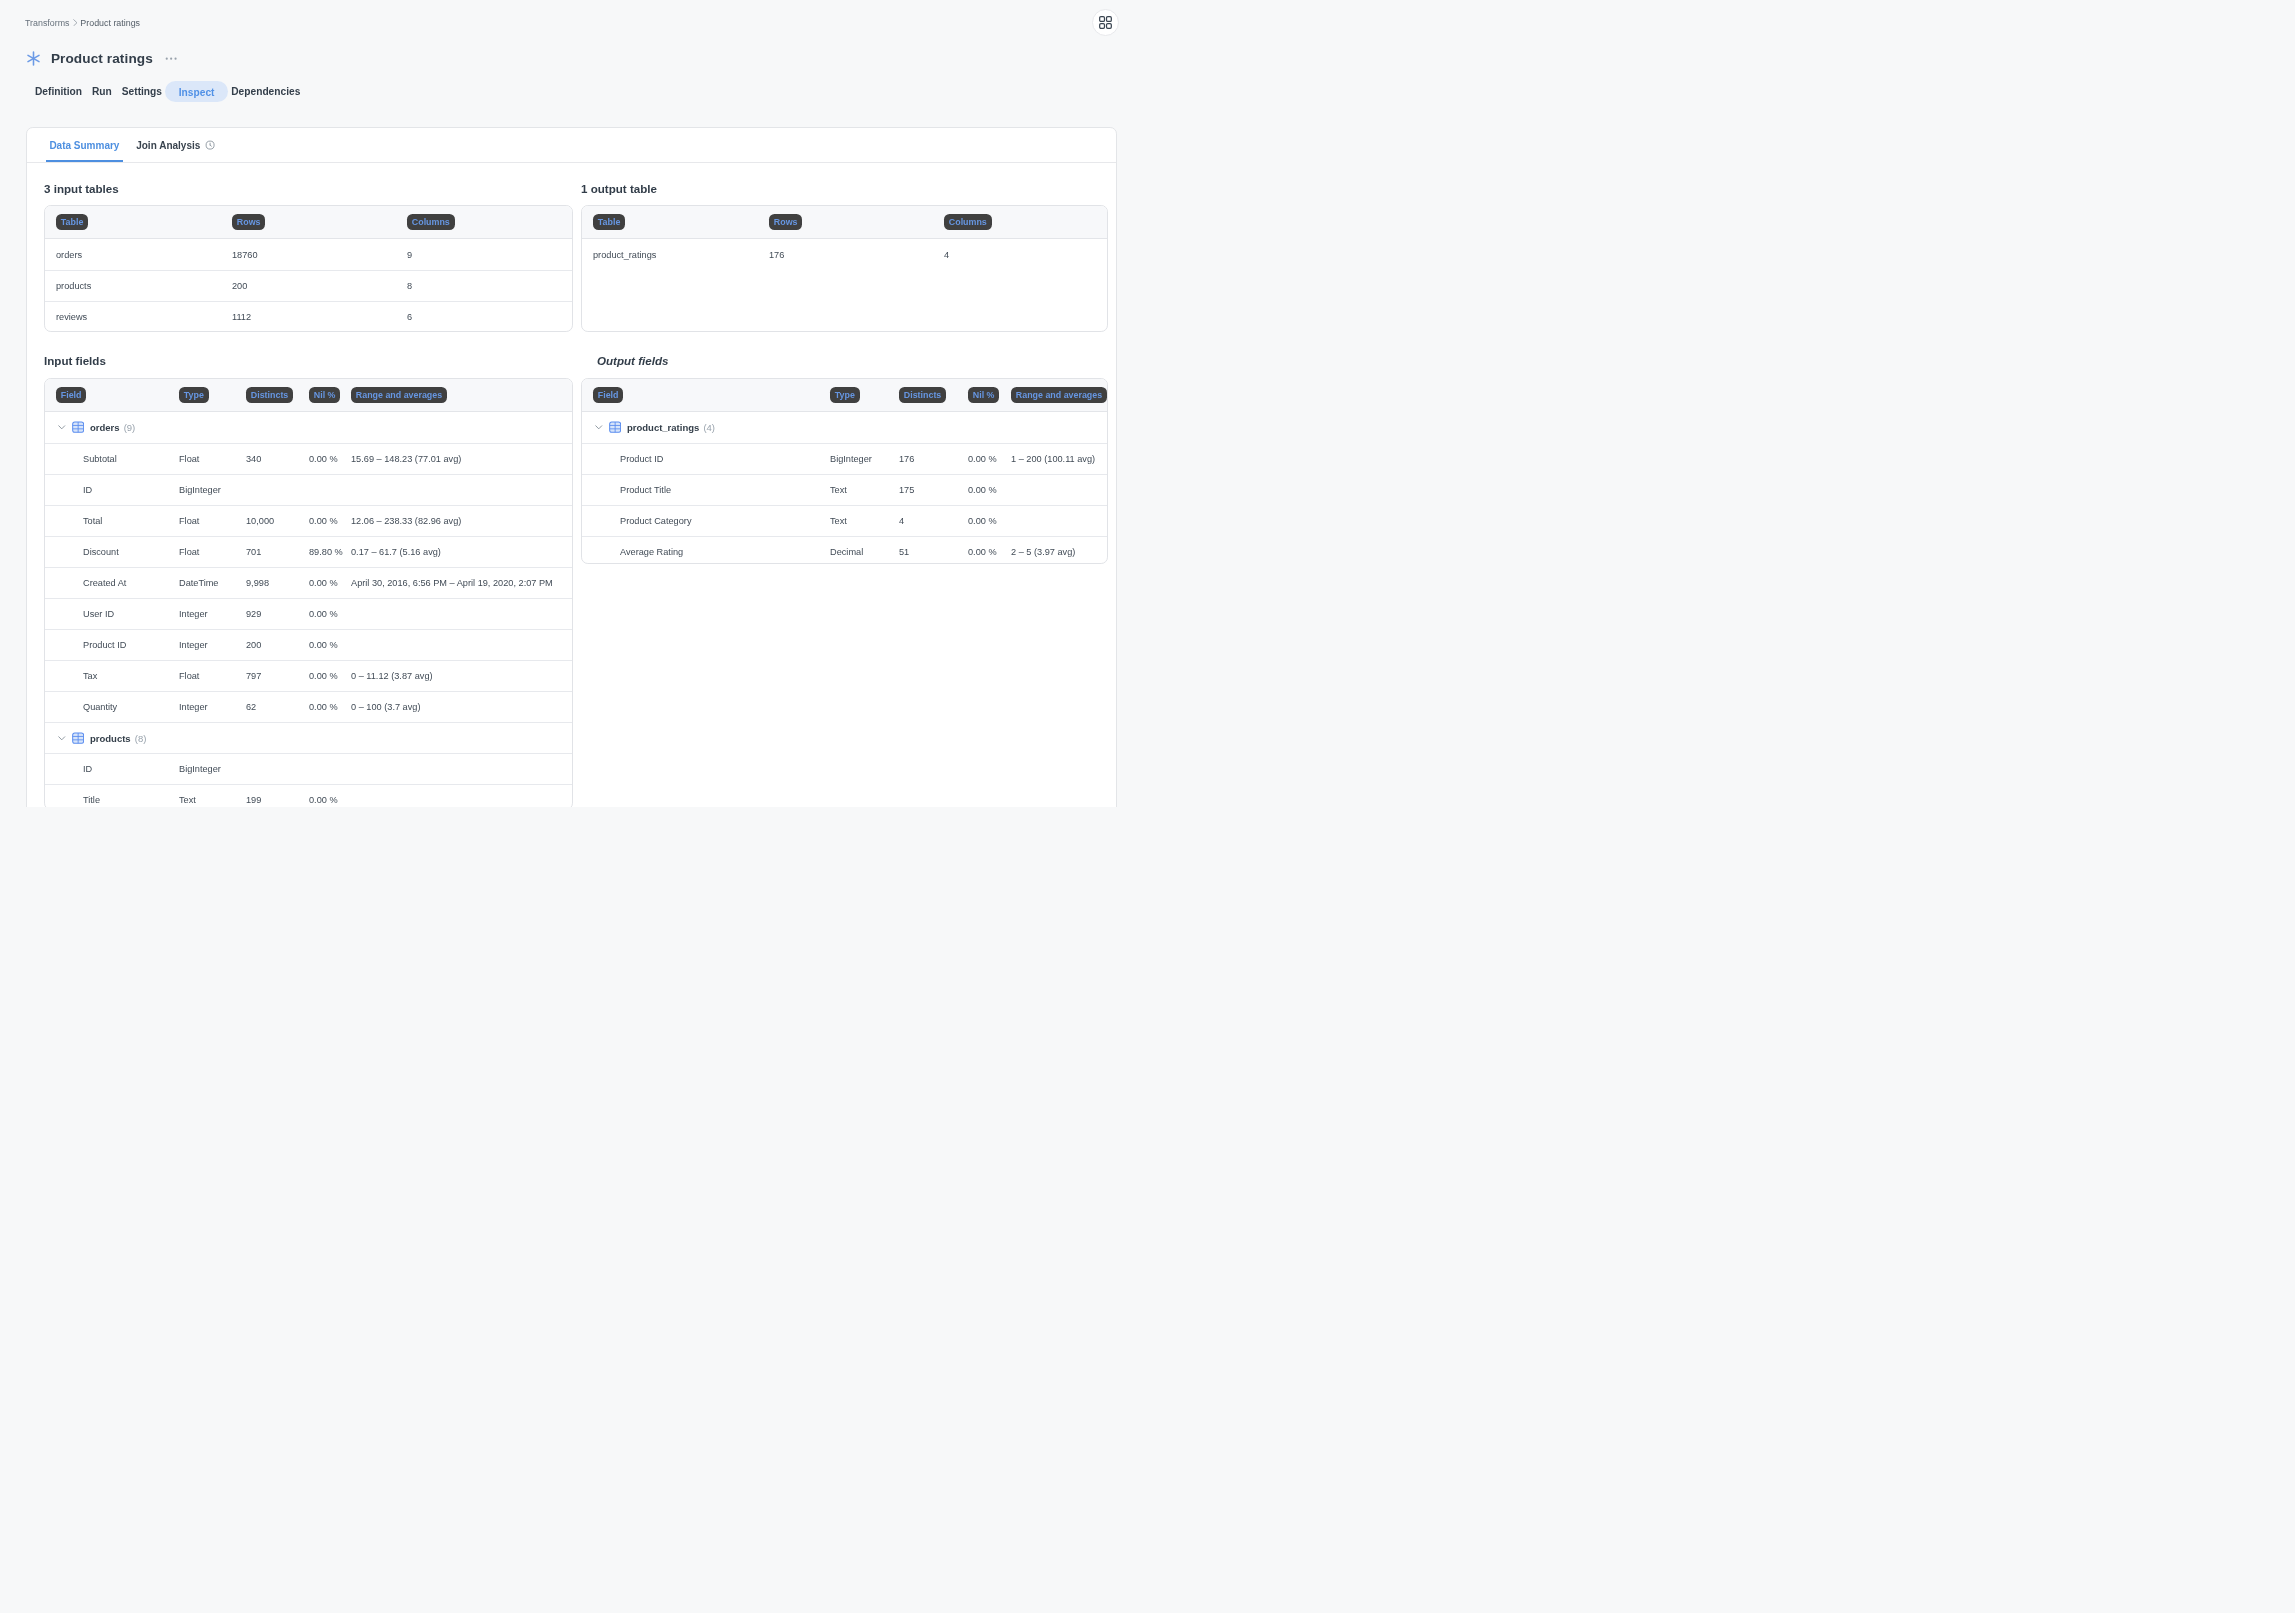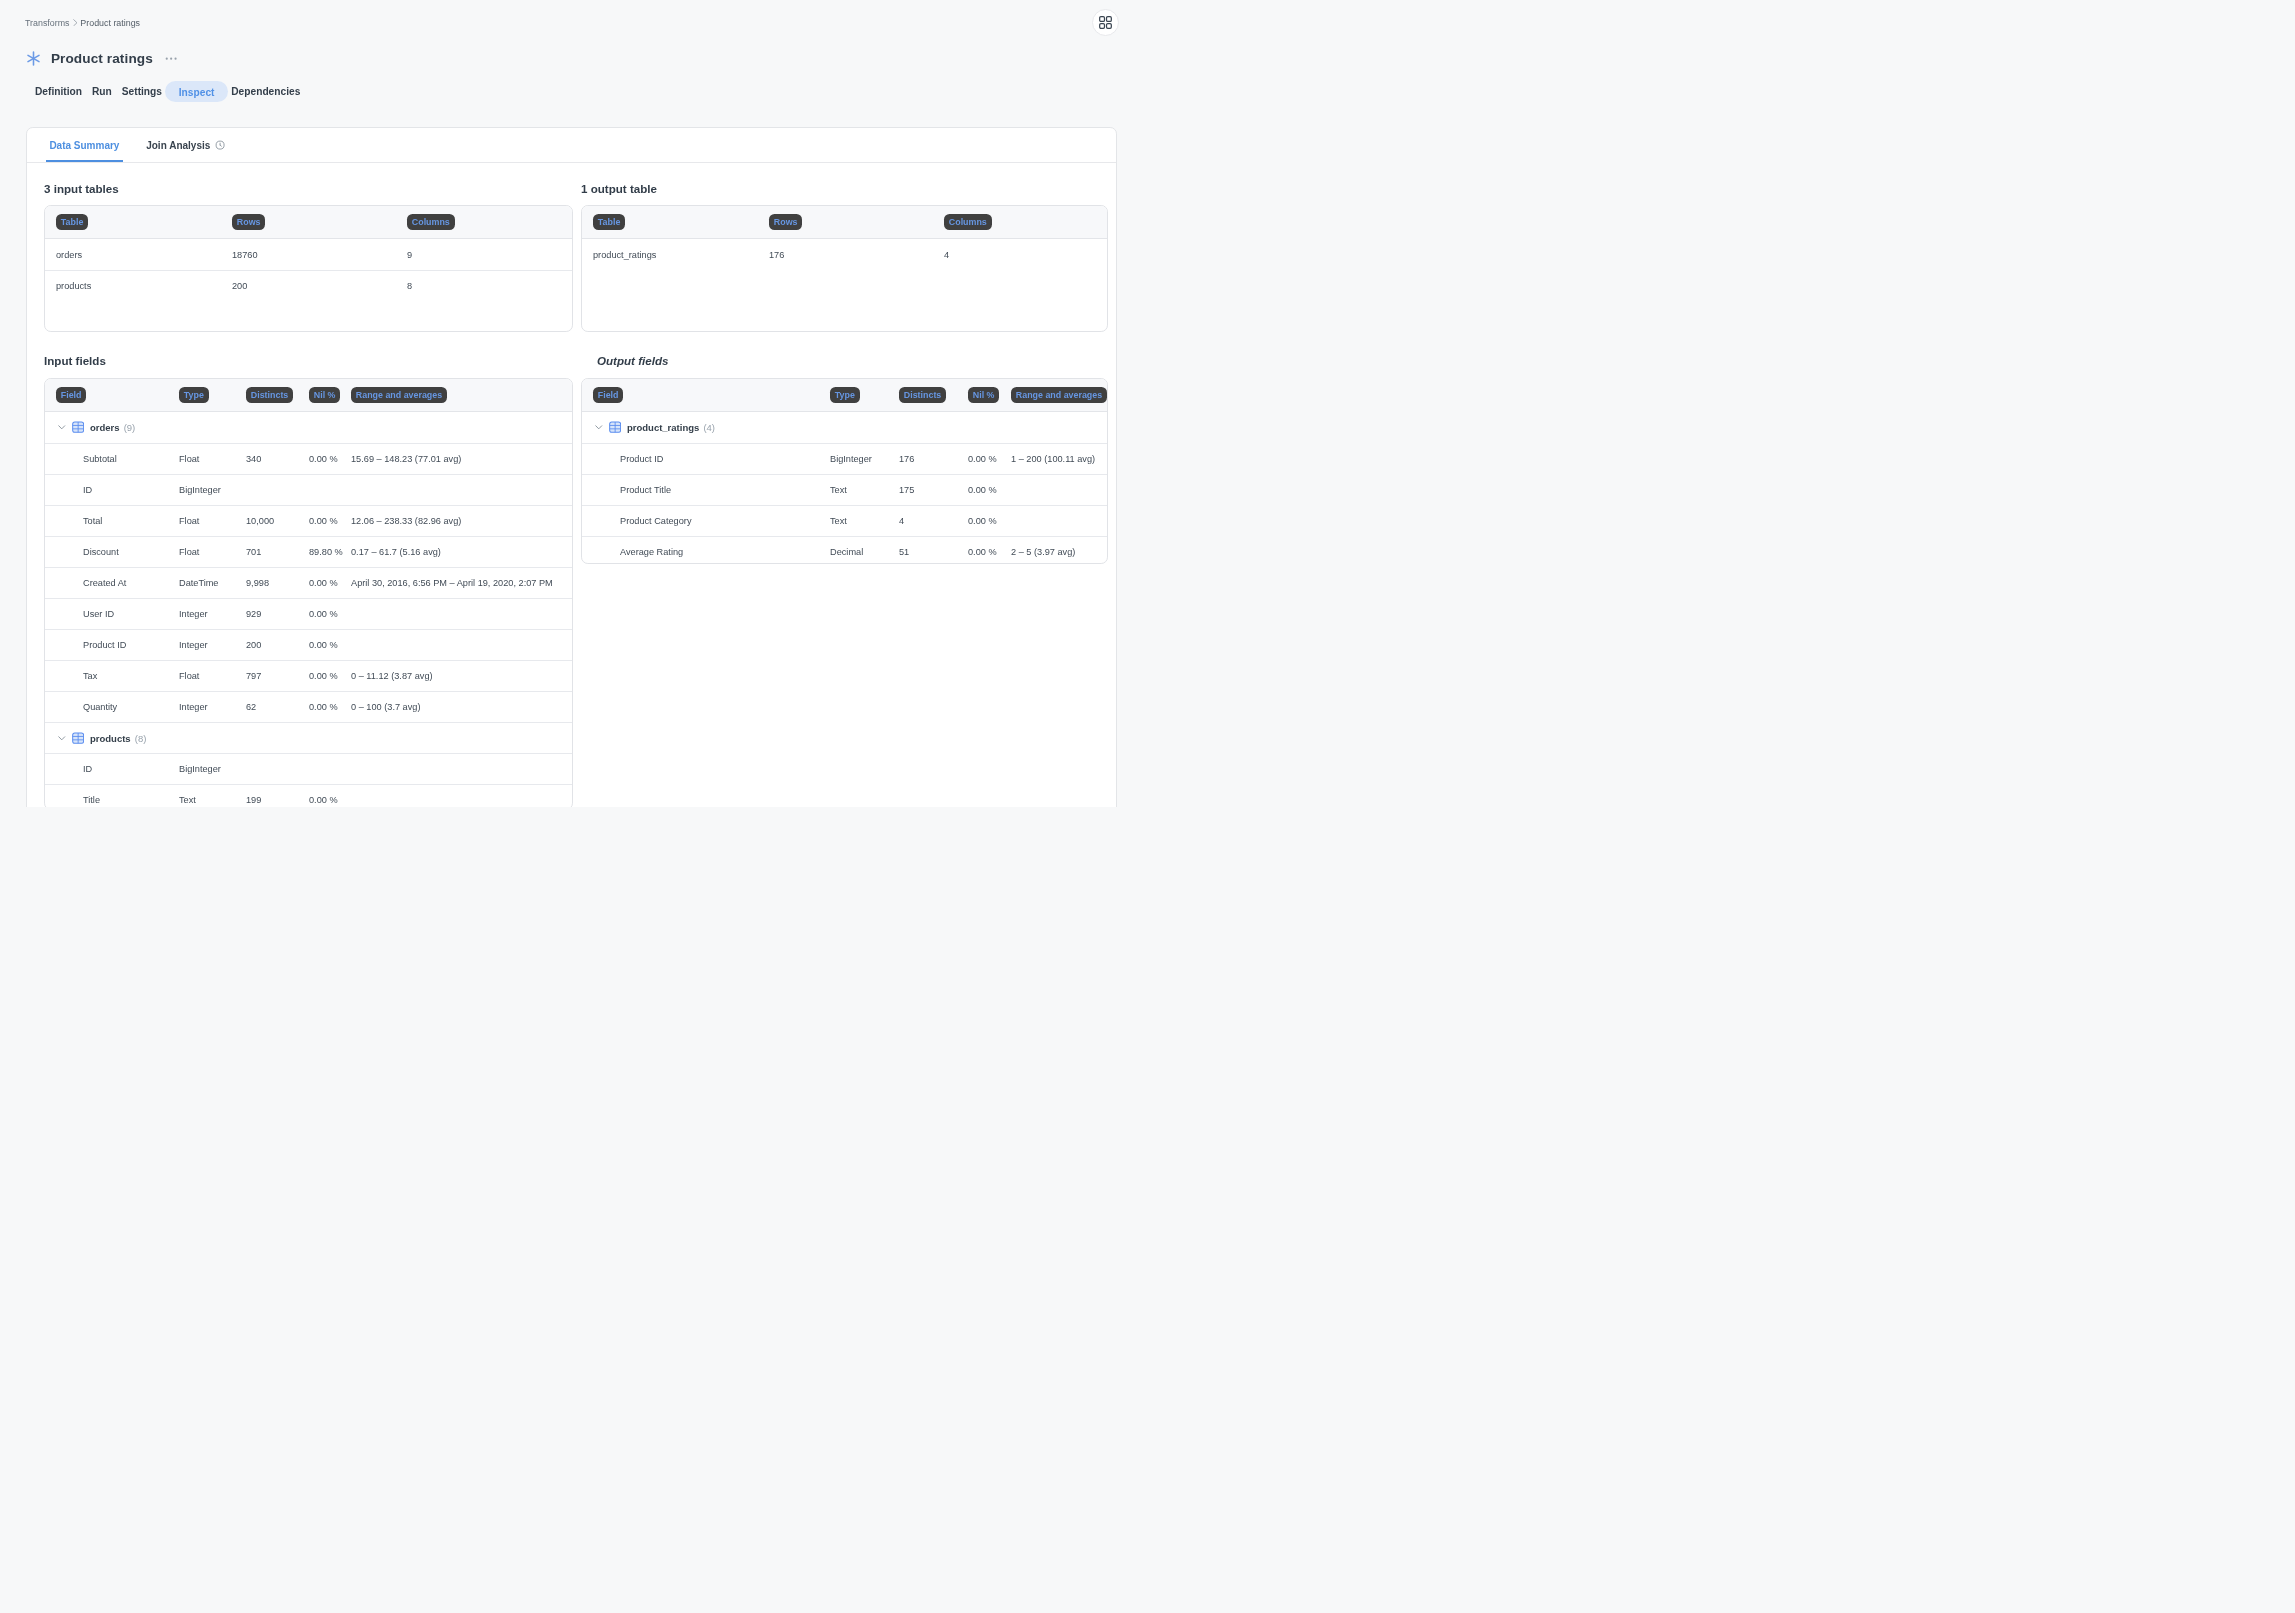--- a/index.html
+++ b/index.html
@@ -18,21 +18,21 @@
   .title-row { position:absolute; left:25px; top:50px; display:flex; align-items:center; }
   .title-row h1 { font-size:13.6px; font-weight:700; color:#323d49; margin-left:8.9px; letter-spacing:0.1px; }
   .more-btn { background:none; border:none; margin-left:11px; padding:2.7px 1.4px; cursor:pointer; display:flex; align-items:center; }
   .nav-tabs { position:absolute; left:35px; top:80px; height:23px; display:flex; align-items:center; gap:10px; }
   .ntab { font-size:10.2px; font-weight:600; color:#343f4b; cursor:pointer; white-space:nowrap; }
   .ntab.active { background:#dbe7f9; color:#5191e6; height:21px; line-height:23px; padding:0 13.6px; border-radius:11.6px; margin:0 -6.8px; }
   
   .main-card { position:absolute; left:26px; top:127px; width:1091px; height:723px;
     background:#fff; border:0.7px solid #e3e5e8; border-radius:6.8px; }
   .card-tabs { position:absolute; left:0; top:0; right:0; height:35px; border-bottom:0.7px solid #e7e8eb;
-    display:flex; align-items:stretch; padding-left:21px; gap:24px; }
+    display:flex; align-items:stretch; padding-left:21px; gap:14px; }
   .ctab { display:flex; align-items:center; gap:4.8px; font-size:10px; font-weight:600; color:#39434e;
     position:relative; cursor:pointer; padding:0 1.4px; }
   .ctab.active { color:#4d8fe0; }
   .ctab.active::after { content:""; position:absolute; left:-2px; right:-2px; bottom:0; height:2px; background:#4d8fe0; }
   .sec-h { position:absolute; font-size:11.6px; font-weight:700; color:#323d49; line-height:15px; }
   #h-it { left:17px;  top:53px; }
   #h-ot { left:554px; top:53px; }
   #h-if { left:17px;  top:225px; }
   #h-of { left:570px; top:225px;font-style:italic; }
   
@@ -131,20 +131,25 @@
     <div class="row g3">
       <div class="cell">orders</div>
       <div class="cell">18760</div>
       <div class="cell">9</div>
     </div>
     <div class="row g3">
       <div class="cell">products</div>
       <div class="cell">200</div>
       <div class="cell">8</div>
     </div>
+    <div class="row g3">
+      <div class="cell">reviews</div>
+      <div class="cell">1112</div>
+      <div class="cell">6</div>
+    </div>
   </div>
 
   <h2 class="sec-h" id="h-ot">1 output table</h2>
   <div class="stat-table" id="t-ot">
     <div class="t-head g3">
       <div><span class="pill">Table</span></div>
       <div><span class="pill">Rows</span></div>
       <div><span class="pill">Columns</span></div>
     </div>
     <div class="row g3">

